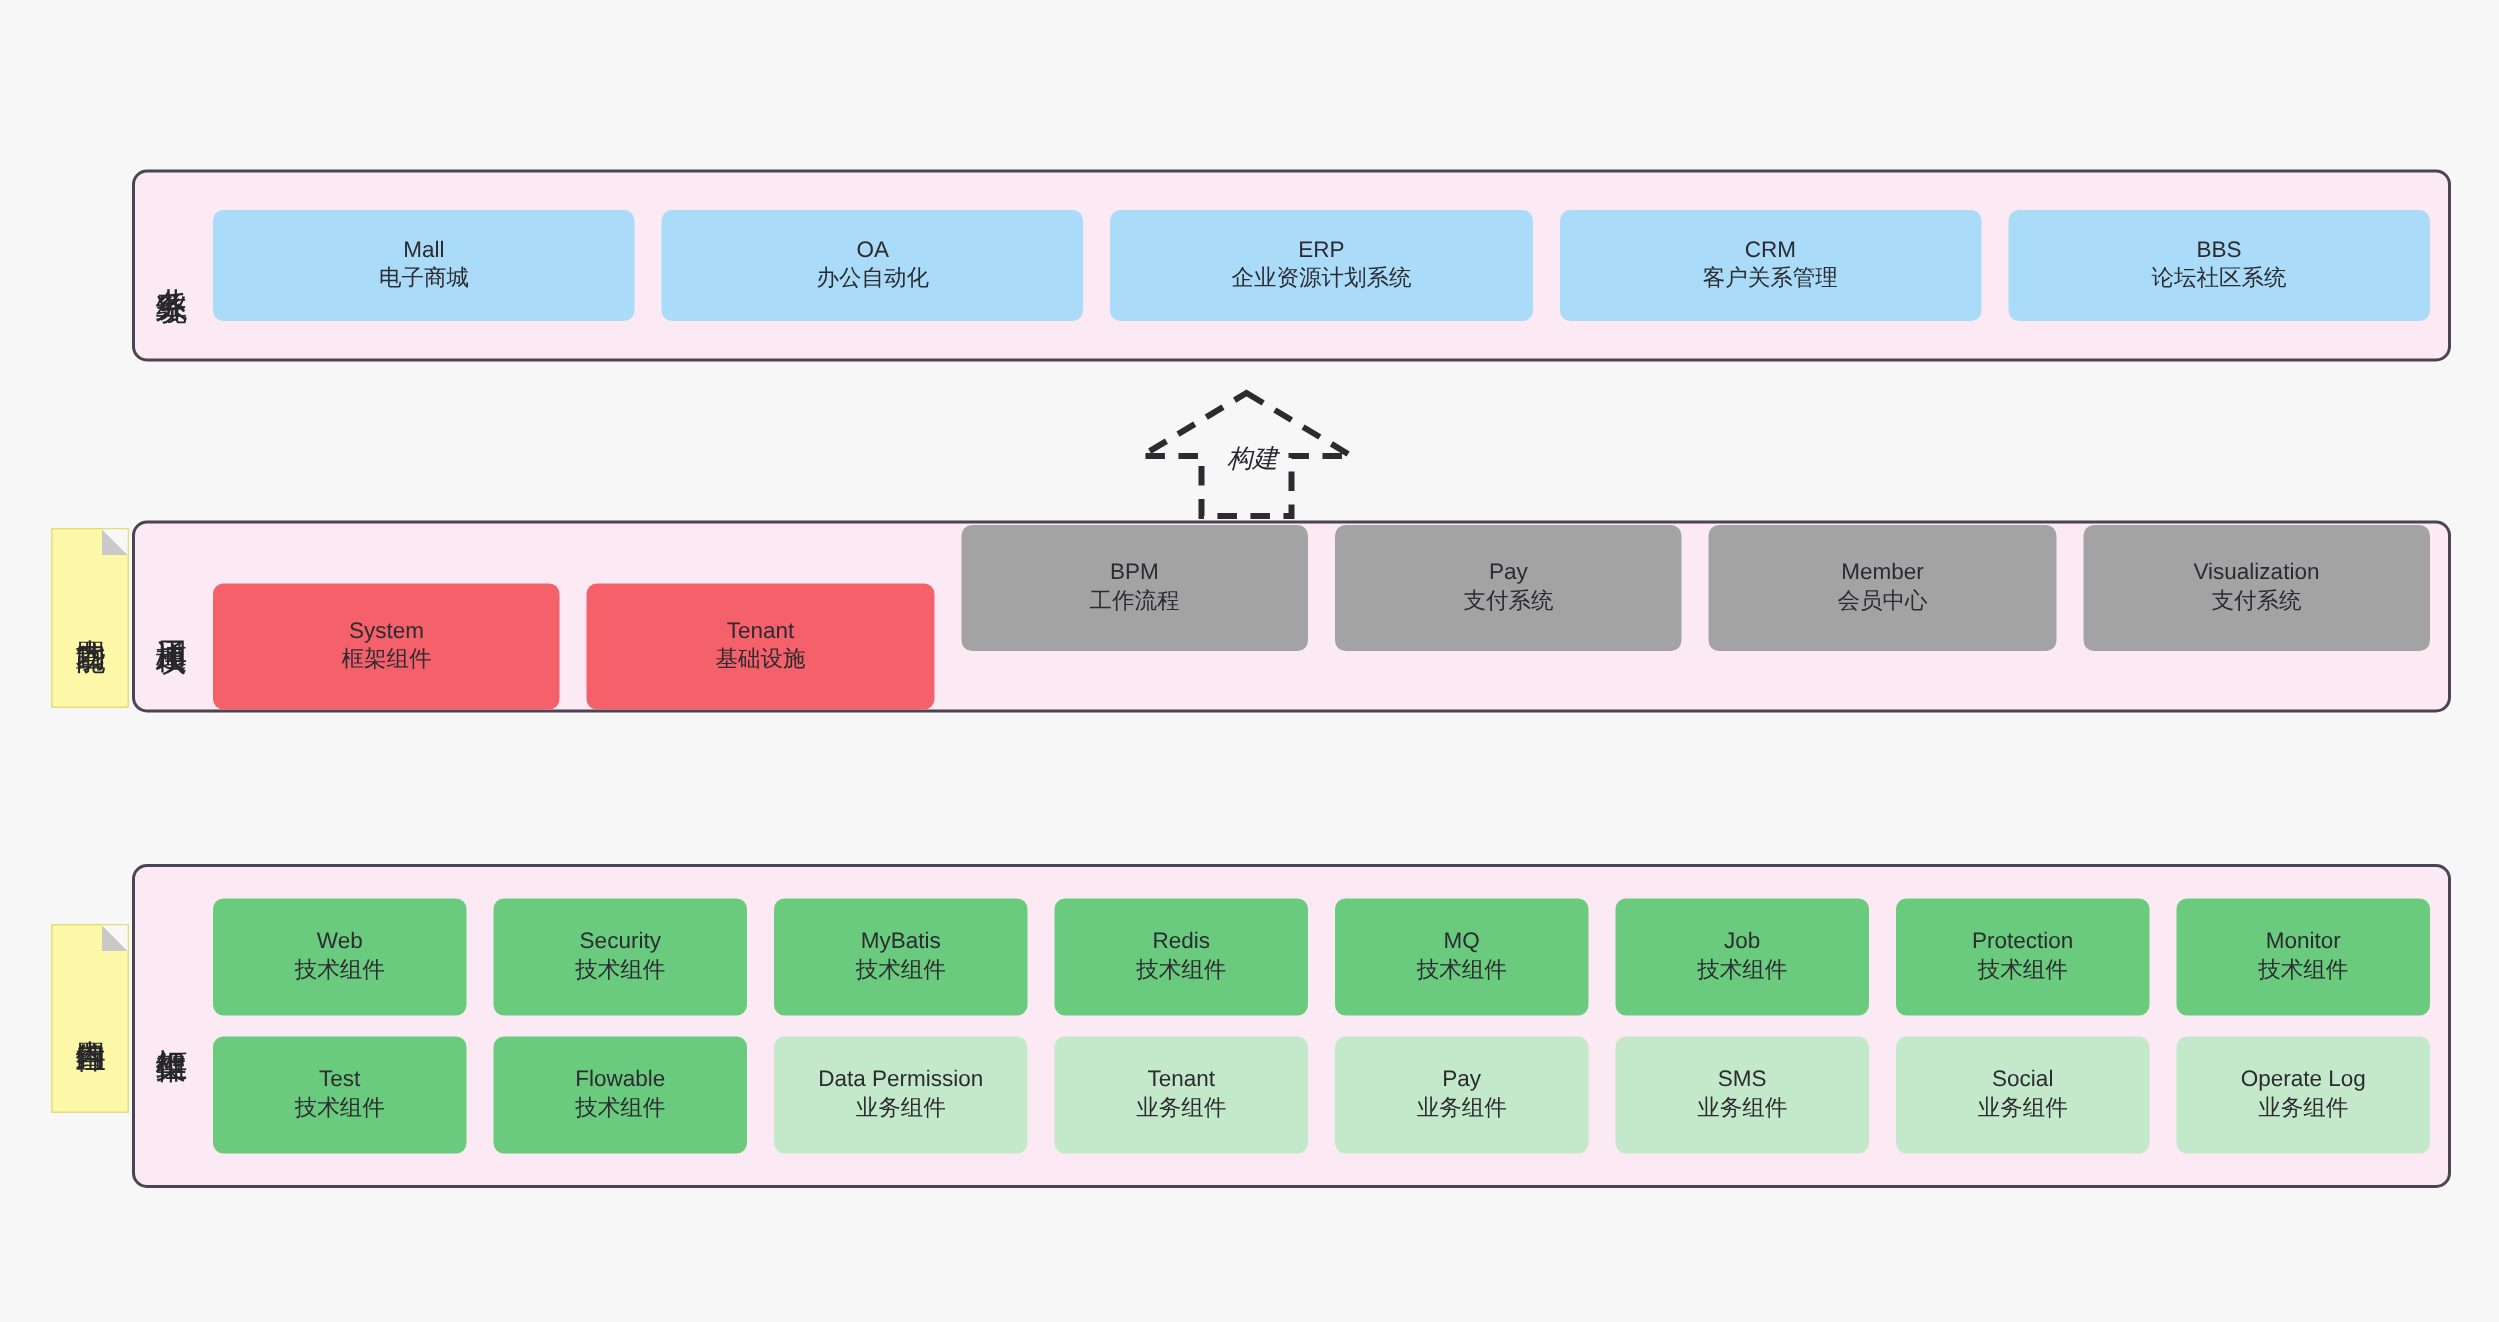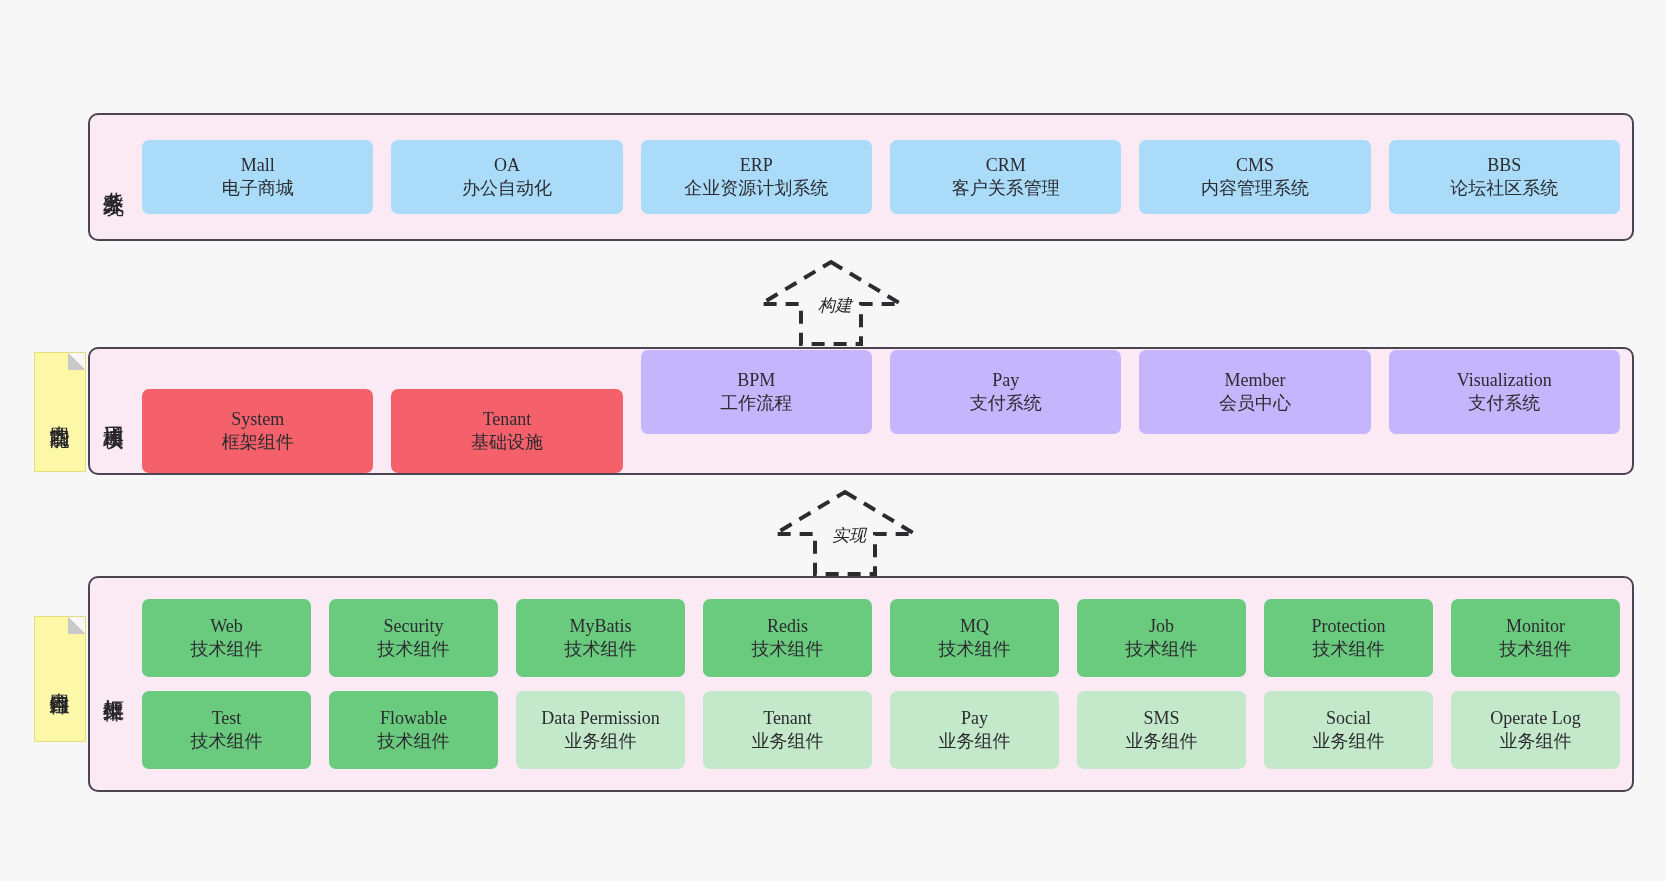--- a/index.html
+++ b/index.html
@@ -52,33 +52,32 @@
   }
   .cell {
     flex: 1 1 0;
     border-radius: 7px;
     display: flex;
     flex-direction: column;
     align-items: center;
     justify-content: center;
     text-align: center;
     color: #2b2b30;
-    font-size: 18px;
+    font-size: 15px;
     line-height: 1.26;
     padding: 6px 4px;
     min-width: 0;
-    font-family: Liberation Serif, serif;
   }
   .cell .t1 { white-space: normal; }
   .cell .t2 { white-space: nowrap; }
 
   
   .c-blue       { background: #aadcfa; }
   .c-red        { background: #f4616a; margin-top: 39px; }
-  .c-pink       { background: #c4b5fd; }
+  .c-pink       { background: #a3a3a3; }
   .c-green      { background: #6acb7f; }
   .c-lightgreen { background: #c4e9ca; }
 
   
   #layer-business { left: 88px;  top: 113px; width: 1546px; height: 128px; }
   #layer-modules  { left: 88px;  top: 347px; width: 1546px; height: 128px; }
   #layer-frame    { left: 88px;  top: 576px; width: 1546px; height: 216px; }
 
   #layer-business .cell { height: 74px; }
   #layer-modules  .cell { height: 84px; }
@@ -148,24 +147,20 @@
         </div>
         <div class="cell c-blue">
           <span class="t1">ERP</span>
           <span class="t2">企业资源计划系统</span>
         </div>
         <div class="cell c-blue">
           <span class="t1">CRM</span>
           <span class="t2">客户关系管理</span>
         </div>
         <div class="cell c-blue">
-          <span class="t1">CMS</span>
-          <span class="t2">内容管理系统</span>
-        </div>
-        <div class="cell c-blue">
           <span class="t1">BBS</span>
           <span class="t2">论坛社区系统</span>
         </div>
       </div>
     </div>
   </div>
 
   <div class="arrow" id="arrow-build">
     <svg width="150" height="86" viewBox="0 0 150 86">
       <path d="M75 4 L145 46 L105 46 L105 86 L45 86 L45 46 L5 46 Z" fill="none" stroke="#2b2b30" stroke-width="4" stroke-dasharray="13 9" stroke-linejoin="miter"></path>
@@ -199,26 +194,20 @@
           <span class="t2">会员中心</span>
         </div>
         <div class="cell c-pink">
           <span class="t1">Visualization</span>
           <span class="t2">支付系统</span>
         </div>
       </div>
     </div>
   </div>
 
-  <div class="arrow" id="arrow-impl">
-    <svg width="150" height="86" viewBox="0 0 150 86">
-      <path d="M75 4 L145 46 L105 46 L105 86 L45 86 L45 46 L5 46 Z" fill="none" stroke="#2b2b30" stroke-width="4" stroke-dasharray="13 9" stroke-linejoin="miter"></path>
-    </svg>
-    <span class="arrow-label">实现</span>
-  </div>
 
   <div class="note" id="note-frame">内置组件</div>
   <div class="layer" id="layer-frame">
     <div class="layer-title">框架组件</div>
     <div class="layer-body">
 
       <div class="row">
         <div class="cell c-green">
           <span class="t1">Web</span>
           <span class="t2">技术组件</span>

